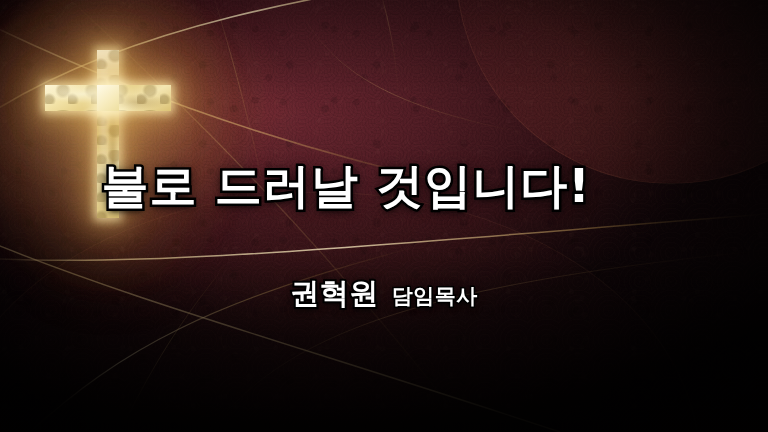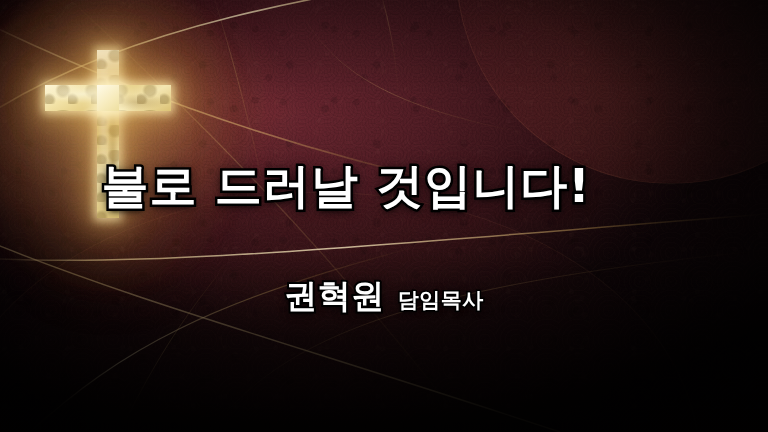--- a/index.html
+++ b/index.html
@@ -188,21 +188,21 @@
     left: 0; top: 274px;
     width: 768px;
     text-align: center;
     white-space: nowrap;
   }
 
   .speaker-name {
     display: inline-block;
     vertical-align: baseline;
     font-family: "DejaVu Sans", "Liberation Sans", sans-serif;
-    font-size: 33px;
+    font-size: 29px;
     font-weight: 700;
     letter-spacing: 0.5px;
     color: #ffffff;
     -webkit-text-stroke: 4px #000000;
     paint-order: stroke fill;
     text-shadow:
       0 2px 5px rgba(0,0,0,0.90),
       0 0 11px rgba(0,0,0,0.65);
   }
 

